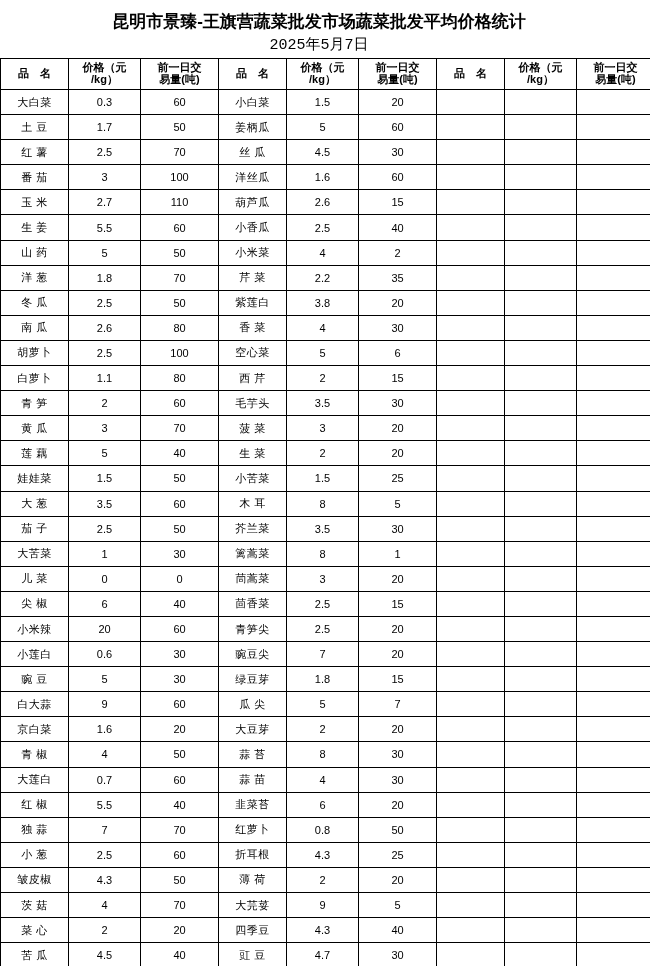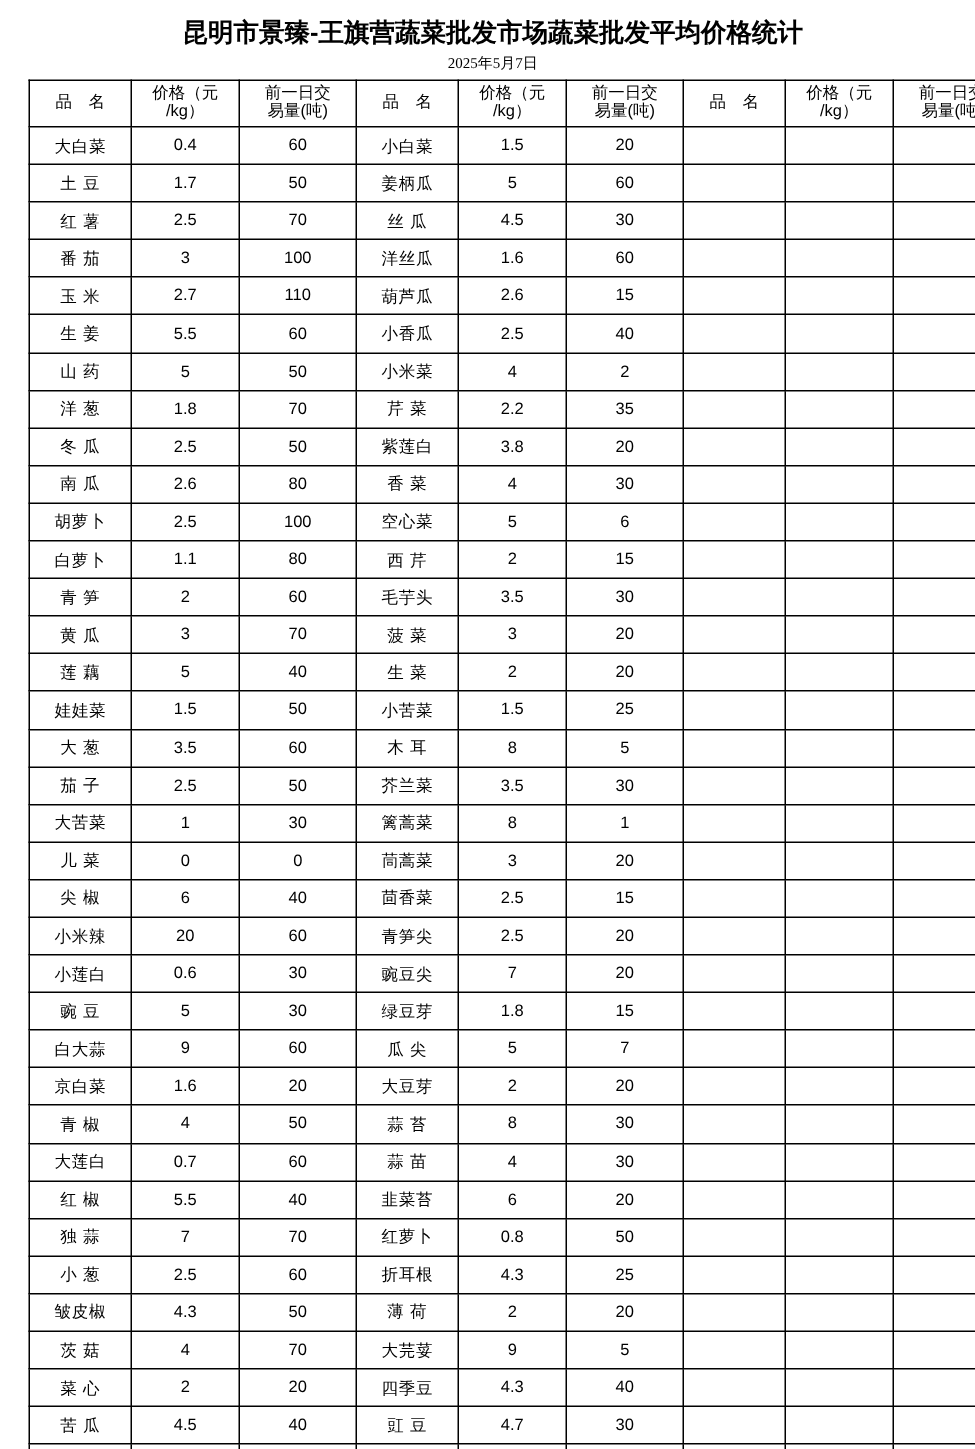--- a/index.html
+++ b/index.html
@@ -12,56 +12,56 @@
     height: 966px;
     font-family: "Liberation Serif", "DejaVu Serif", serif;
     color: #000;
     -webkit-font-smoothing: none;
   }
   .page {
     width: 650px;
     height: 966px;
     position: relative;
     box-sizing: border-box;
-    padding: 8px 12px 0 19px;
+    padding: 8px 12px 0 0;
   }
   .doc-title {
     text-align: center;
     font-size: 17px;
     font-weight: bold;
     letter-spacing: 0px;
     margin: 2px 0 2px 0;
     font-family: "Liberation Sans", "DejaVu Sans", sans-serif;
   }
   .doc-date {
     text-align: center;
-    font-size: 10px;
+    font-size: 15px;
     margin: 0 0 4px 0;
-    font-family: Liberation Serif, serif;
+    font-family: Liberation Mono, monospace;
   }
   table.price-table {
     border-collapse: collapse;
     width: 626px;
     table-layout: fixed;
   }
   table.price-table th,
   table.price-table td {
     border: 1px solid #000;
     font-size: 11px;
     text-align: center;
     vertical-align: middle;
     padding: 0;
     height: 24.1px;
     overflow: hidden;
     font-family: "Liberation Sans", "DejaVu Sans", sans-serif;
   }
   table.price-table th {
     font-size: 11px;
     line-height: 1.05;
-    font-weight: normal;
+    font-weight: bold;
     height: 30px;
   }
   .th-name {
     font-size: 12.5px;
     letter-spacing: 4px;
     text-indent: 4px;
   }
   .cell-name {
     font-size: 12.5px;
     letter-spacing: 0.5px;
@@ -121,21 +121,21 @@
         </th>
         <th>
           <div>前一日交</div>
           <div>易量(吨)</div>
         </th>
       </tr>
     </thead>
     <tbody id="table-body">
         <tr>
           <td class="cell-name">大白菜</td>
-          <td class="num">0.4</td>
+          <td class="num">0.3</td>
           <td class="num">60</td>
           <td class="cell-name">小白菜</td>
           <td class="num">1.5</td>
           <td class="num">20</td>
           <td class="cell-name"></td>
           <td class="num"></td>
           <td class="num"></td>
         </tr>
         <tr>
           <td class="cell-name">土  豆</td>

